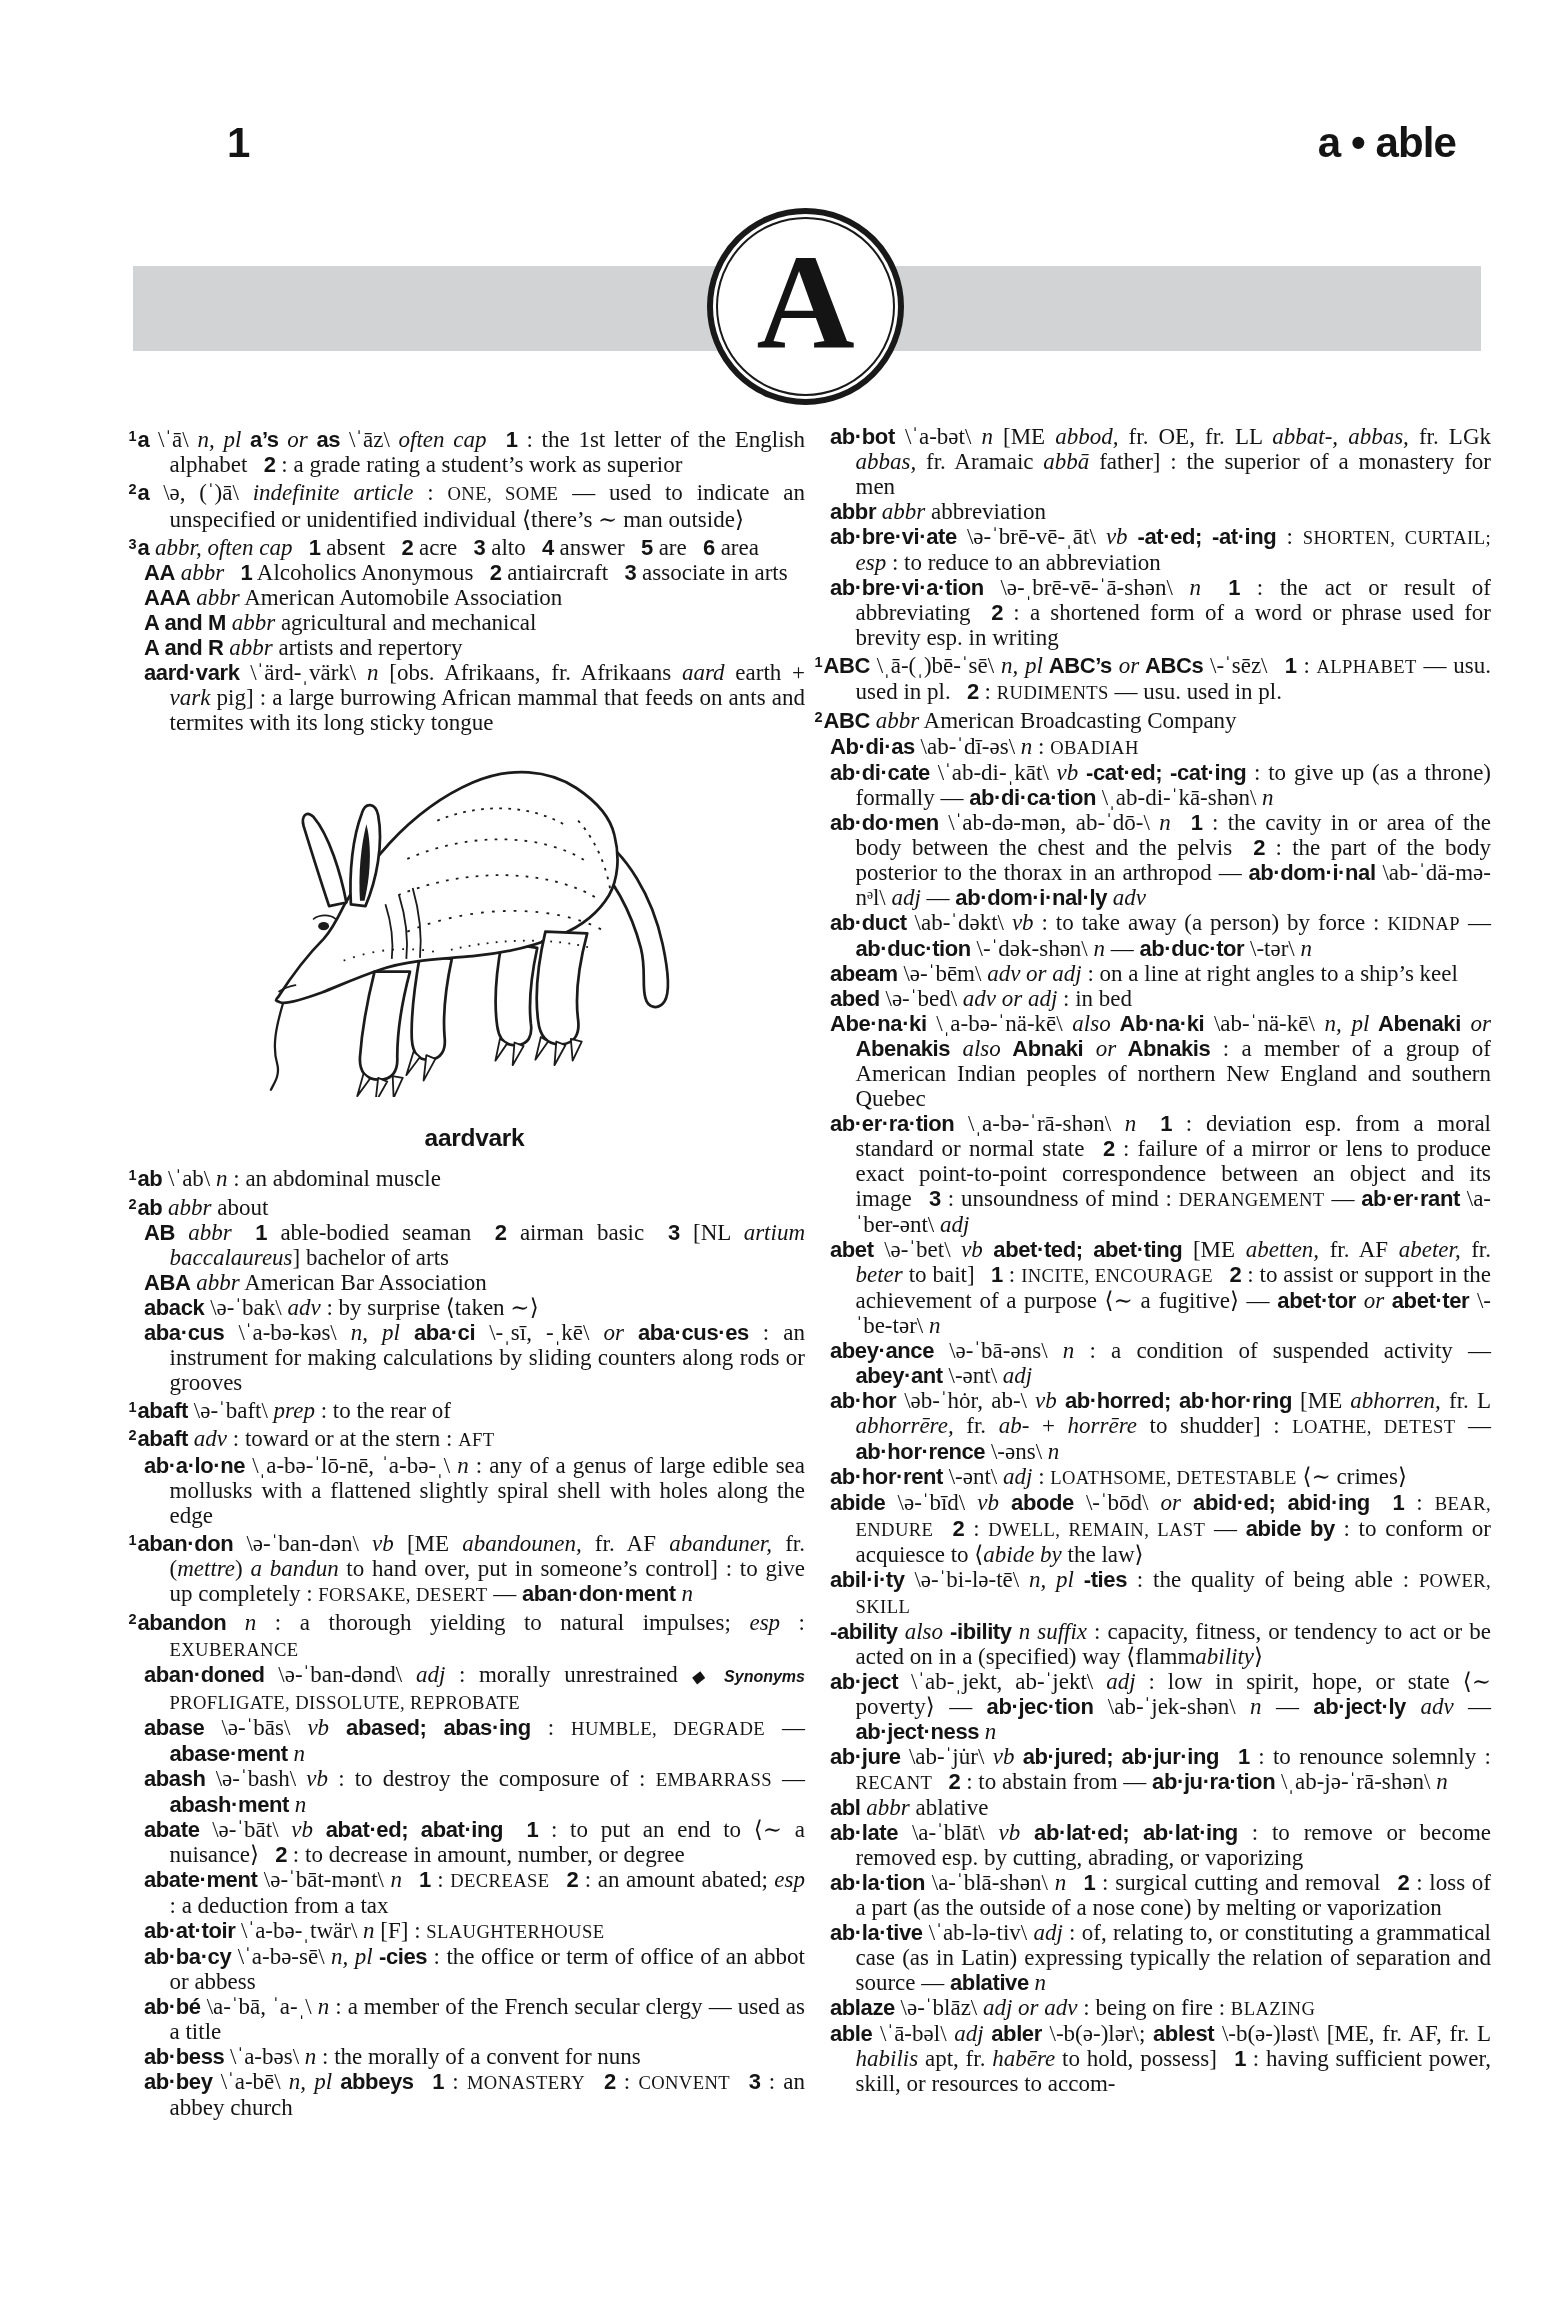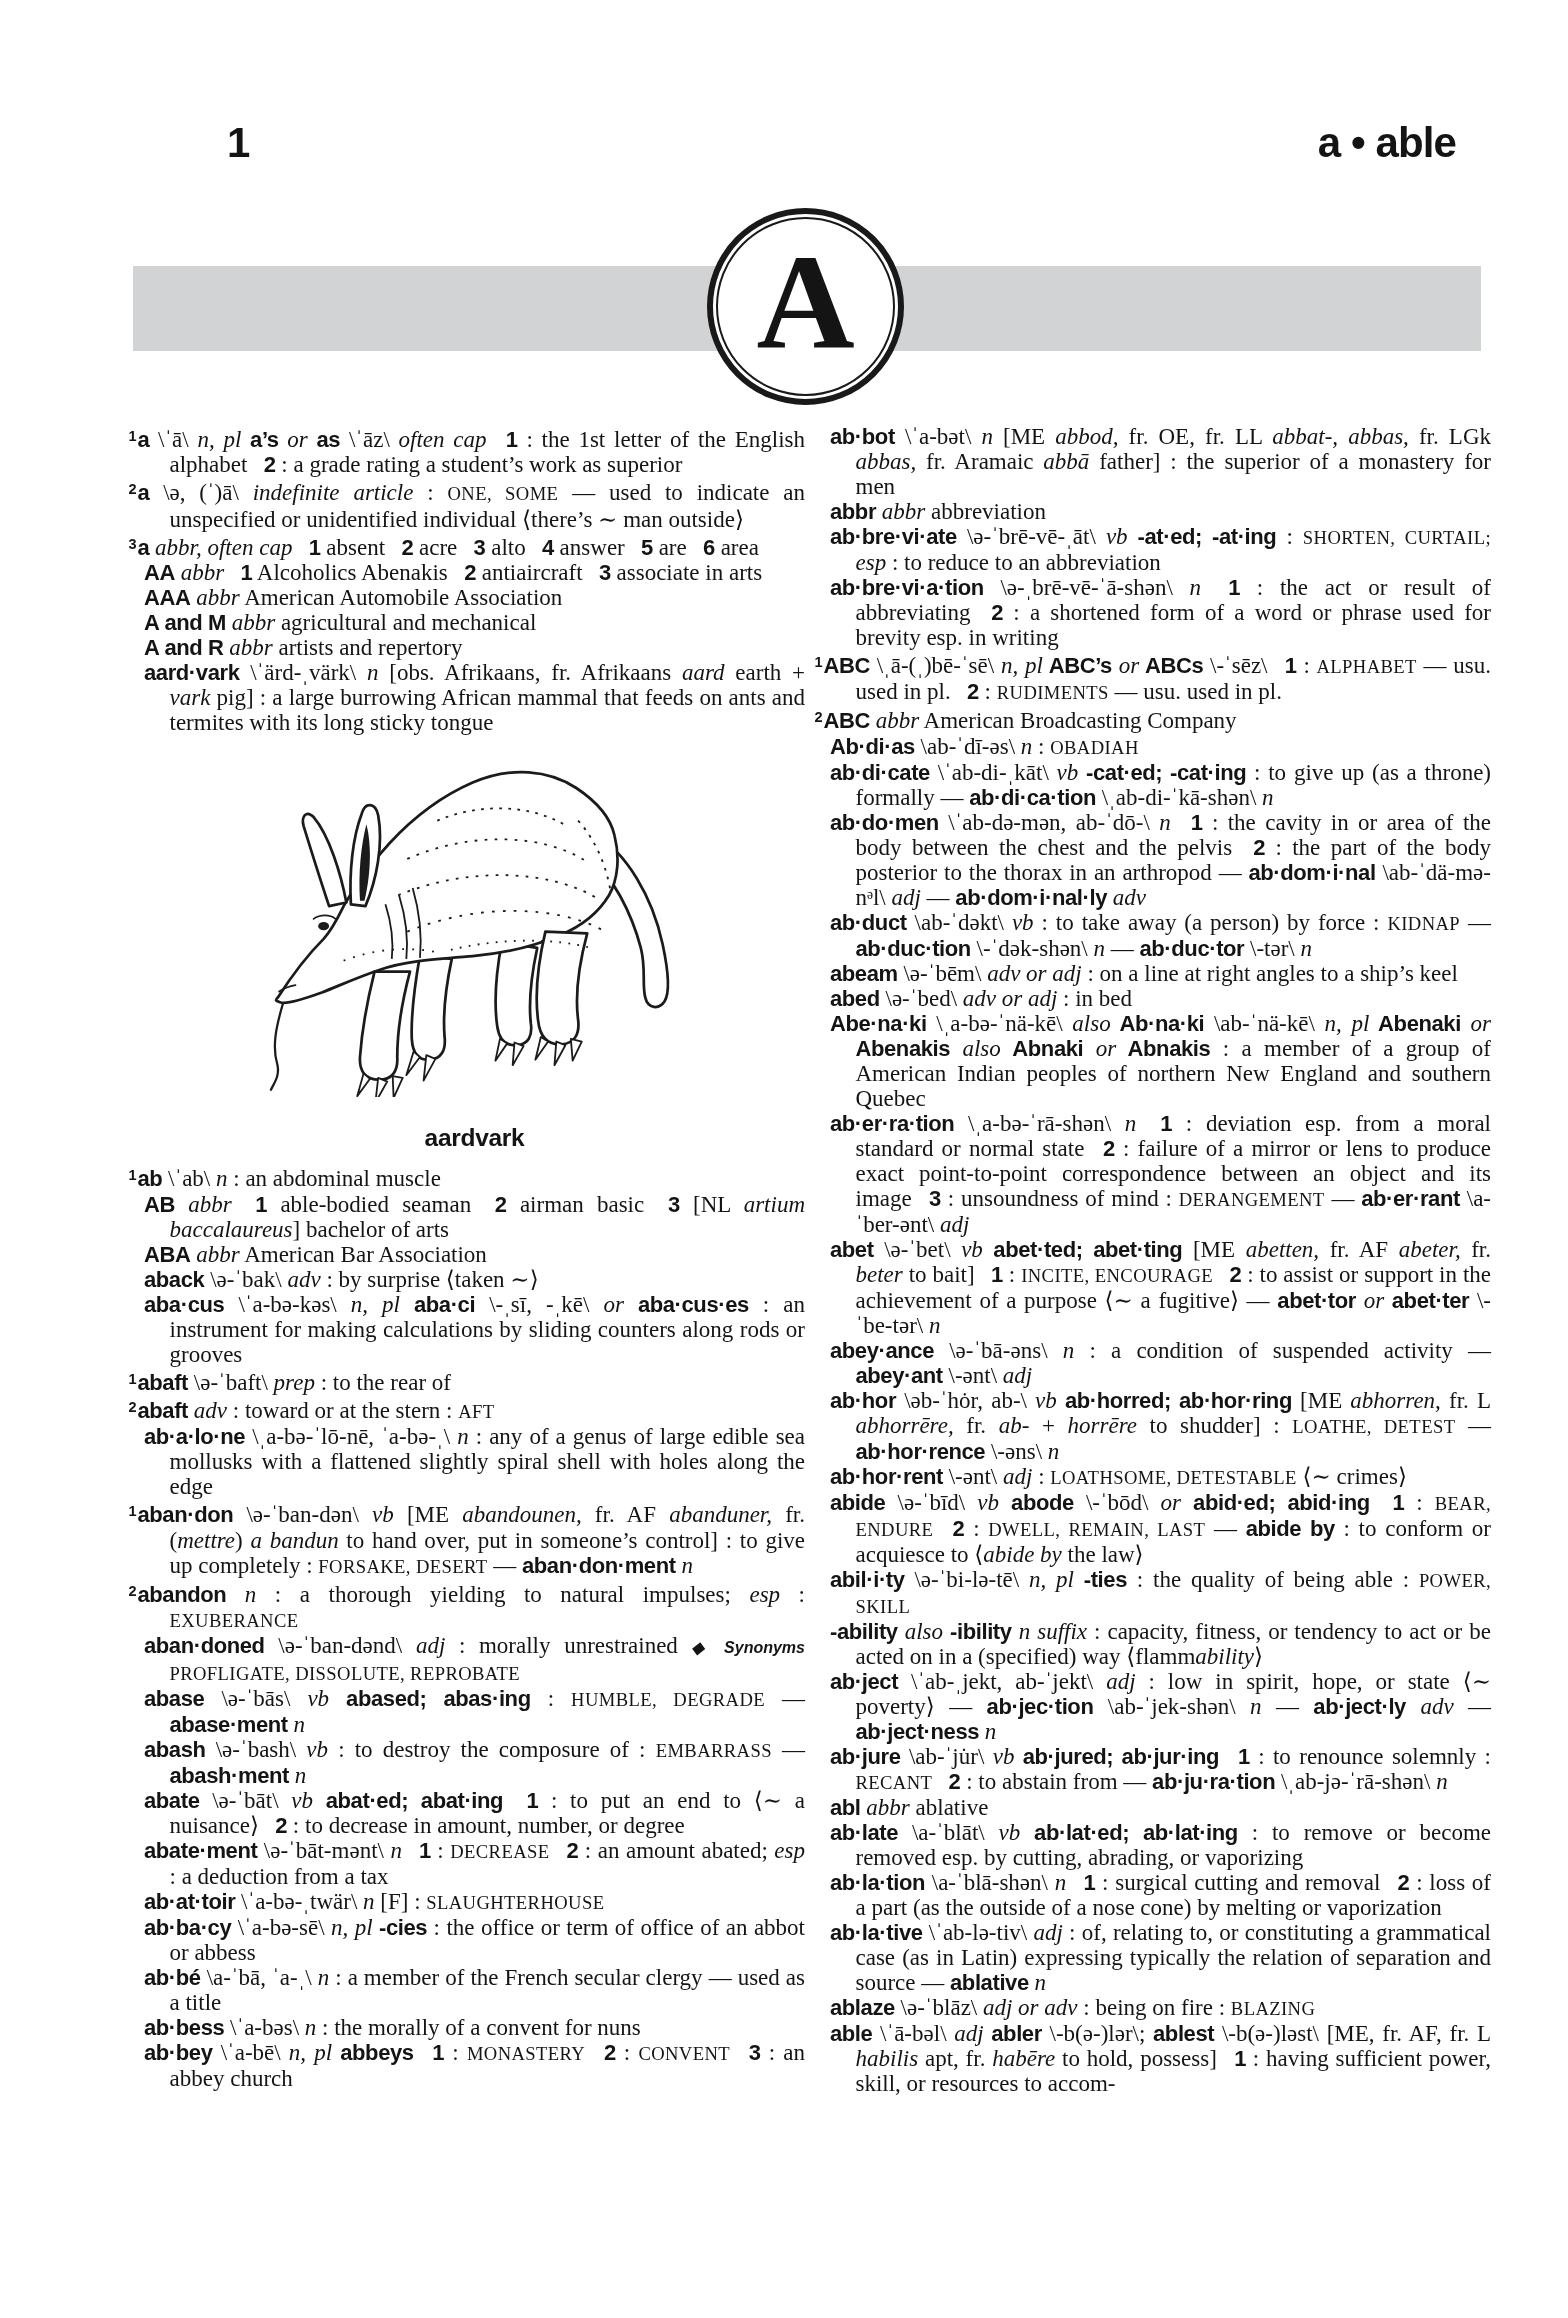--- a/index.html
+++ b/index.html
@@ -41,21 +41,21 @@
     <div class="medallion-inner">
       <span class="section-letter">A</span>
     </div>
   </div>
 
   <div class="col col-left">
     <div>
         <div class="entry"><span class="run-sup">1</span><span class="run-hw">a</span><span class="run-pl"> \ˈā\ </span><span class="run-it">n, pl</span><span class="run-hw"> a’s</span><span class="run-it"> or</span><span class="run-hw"> as</span><span class="run-pl"> \ˈāz\ </span><span class="run-it">often cap</span><span class="run-hw">  1</span><span class="run-pl"> : the 1st letter of the English alphabet</span><span class="run-hw">  2</span><span class="run-pl"> : a grade rating a student’s work as superior</span></div>
         <div class="entry"><span class="run-sup">2</span><span class="run-hw">a</span><span class="run-pl"> \ə, (ˈ)ā\ </span><span class="run-it">indefinite article</span><span class="run-pl"> : </span><span class="run-sc">ONE, SOME</span><span class="run-pl"> — used to indicate an unspecified or unidentified individual ⟨there’s ∼ man outside⟩</span></div>
         <div class="entry"><span class="run-sup">3</span><span class="run-hw">a</span><span class="run-it"> abbr, often cap</span><span class="run-hw">  1</span><span class="run-pl"> absent</span><span class="run-hw">  2</span><span class="run-pl"> acre</span><span class="run-hw">  3</span><span class="run-pl"> alto</span><span class="run-hw">  4</span><span class="run-pl"> answer</span><span class="run-hw">  5</span><span class="run-pl"> are</span><span class="run-hw">  6</span><span class="run-pl"> area</span></div>
-        <div class="entry"><span class="run-hw">AA</span><span class="run-it"> abbr</span><span class="run-hw">  1</span><span class="run-pl"> Alcoholics Abenakis</span><span class="run-hw">  2</span><span class="run-pl"> antiaircraft</span><span class="run-hw">  3</span><span class="run-pl"> associate in arts</span></div>
+        <div class="entry"><span class="run-hw">AA</span><span class="run-it"> abbr</span><span class="run-hw">  1</span><span class="run-pl"> Alcoholics Anonymous</span><span class="run-hw">  2</span><span class="run-pl"> antiaircraft</span><span class="run-hw">  3</span><span class="run-pl"> associate in arts</span></div>
         <div class="entry"><span class="run-hw">AAA</span><span class="run-it"> abbr</span><span class="run-pl"> American Automobile Association</span></div>
         <div class="entry"><span class="run-hw">A and M</span><span class="run-it"> abbr</span><span class="run-pl"> agricultural and mechanical</span></div>
         <div class="entry"><span class="run-hw">A and R</span><span class="run-it"> abbr</span><span class="run-pl"> artists and repertory</span></div>
         <div class="entry"><span class="run-hw">aard·vark</span><span class="run-pl"> \ˈärd-ˌvärk\ </span><span class="run-it">n</span><span class="run-pl"> [obs. Afrikaans, fr. Afrikaans </span><span class="run-it">aard</span><span class="run-pl"> earth + </span><span class="run-it">vark</span><span class="run-pl"> pig] : a large burrowing African mammal that feeds on ants and termites with its long sticky tongue</span></div>
       </div>
 
     <figure>
       <svg viewBox="0 0 452 362" width="411" height="329" xmlns="http://www.w3.org/2000/svg">
         <g stroke="#1b1b1b" stroke-width="3" fill="#ffffff" stroke-linejoin="round" stroke-linecap="round">
           <path d="M356 70 C394 94 422 142 433 194 C439 222 442 246 435 257 C429 266 417 265 414 253 C410 238 415 222 409 198 C399 160 378 118 350 95 Z"></path>
@@ -89,20 +89,21 @@
           <path stroke-dasharray="2 8" d="M200 200 C258 186 318 188 354 198"></path>
           <path stroke-dasharray="2 9" d="M82 212 C118 198 158 196 190 204"></path>
           <path stroke-dasharray="3 7" d="M340 58 C360 80 372 110 376 138"></path>
         </g>
       </svg>
       <figcaption>aardvark</figcaption>
     </figure>
 
     <div>
         <div class="entry"><span class="run-sup">1</span><span class="run-hw">ab</span><span class="run-pl"> \ˈab\ </span><span class="run-it">n</span><span class="run-pl"> : an abdominal muscle</span></div>
+        <div class="entry"><span class="run-sup">2</span><span class="run-hw">ab</span><span class="run-it"> abbr</span><span class="run-pl"> about</span></div>
         <div class="entry"><span class="run-hw">AB</span><span class="run-it"> abbr</span><span class="run-hw">  1</span><span class="run-pl"> able-bodied seaman</span><span class="run-hw">  2</span><span class="run-pl"> airman basic</span><span class="run-hw">  3</span><span class="run-pl"> [NL </span><span class="run-it">artium baccalaureus</span><span class="run-pl">] bachelor of arts</span></div>
         <div class="entry"><span class="run-hw">ABA</span><span class="run-it"> abbr</span><span class="run-pl"> American Bar Association</span></div>
         <div class="entry"><span class="run-hw">aback</span><span class="run-pl"> \ə-ˈbak\ </span><span class="run-it">adv</span><span class="run-pl"> : by surprise ⟨taken ∼⟩</span></div>
         <div class="entry"><span class="run-hw">aba·cus</span><span class="run-pl"> \ˈa-bə-kəs\ </span><span class="run-it">n, pl</span><span class="run-hw"> aba·ci</span><span class="run-pl"> \-ˌsī, -ˌkē\ </span><span class="run-it">or</span><span class="run-hw"> aba·cus·es</span><span class="run-pl"> : an instrument for making calculations by sliding counters along rods or grooves</span></div>
         <div class="entry"><span class="run-sup">1</span><span class="run-hw">abaft</span><span class="run-pl"> \ə-ˈbaft\ </span><span class="run-it">prep</span><span class="run-pl"> : to the rear of</span></div>
         <div class="entry"><span class="run-sup">2</span><span class="run-hw">abaft</span><span class="run-it"> adv</span><span class="run-pl"> : toward or at the stern : </span><span class="run-sc">AFT</span></div>
         <div class="entry"><span class="run-hw">ab·a·lo·ne</span><span class="run-pl"> \ˌa-bə-ˈlō-nē, ˈa-bə-ˌ\ </span><span class="run-it">n</span><span class="run-pl"> : any of a genus of large edible sea mollusks with a flattened slightly spiral shell with holes along the edge</span></div>
         <div class="entry"><span class="run-sup">1</span><span class="run-hw">aban·don</span><span class="run-pl"> \ə-ˈban-dən\ </span><span class="run-it">vb</span><span class="run-pl"> [ME </span><span class="run-it">abandounen,</span><span class="run-pl"> fr. AF </span><span class="run-it">abanduner,</span><span class="run-pl"> fr. (</span><span class="run-it">mettre</span><span class="run-pl">) </span><span class="run-it">a bandun</span><span class="run-pl"> to hand over, put in someone’s control] : to give up completely : </span><span class="run-sc">FORSAKE, DESERT</span><span class="run-pl"> — </span><span class="run-hw">aban·don·ment</span><span class="run-it"> n</span></div>
         <div class="entry"><span class="run-sup">2</span><span class="run-hw">abandon</span><span class="run-it"> n</span><span class="run-pl"> : a thorough yielding to natural impulses; </span><span class="run-it">esp</span><span class="run-pl"> : </span><span class="run-sc">EXUBERANCE</span></div>
         <div class="entry"><span class="run-hw">aban·doned</span><span class="run-pl"> \ə-ˈban-dənd\ </span><span class="run-it">adj</span><span class="run-pl"> : morally unrestrained </span><span class="run-bi">◆ Synonyms</span><span class="run-pl"> </span><span class="run-sc">PROFLIGATE, DISSOLUTE, REPROBATE</span></div>

